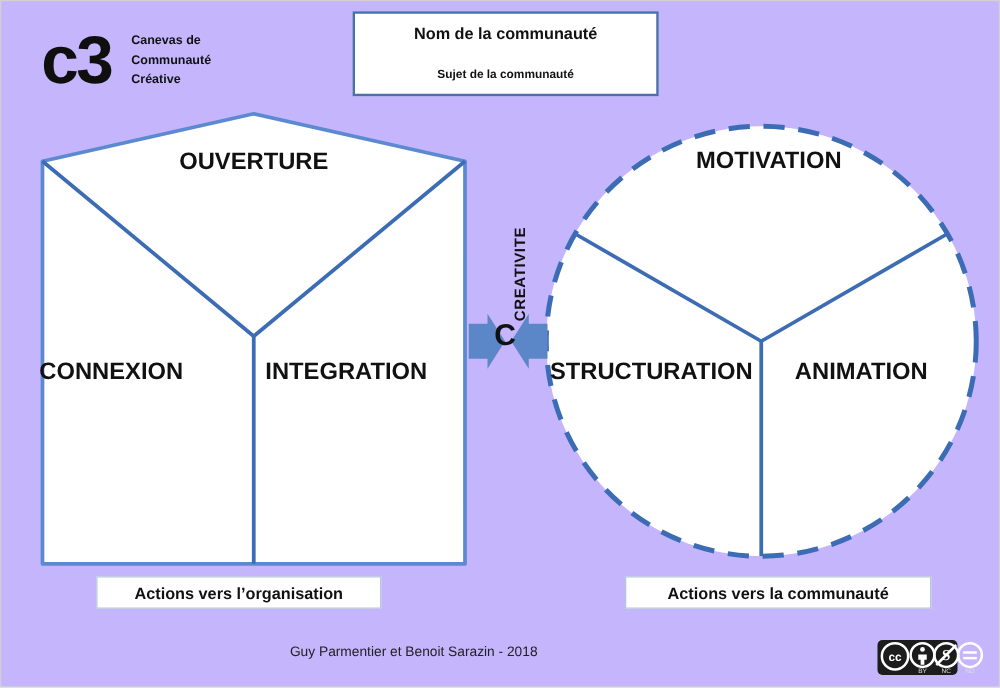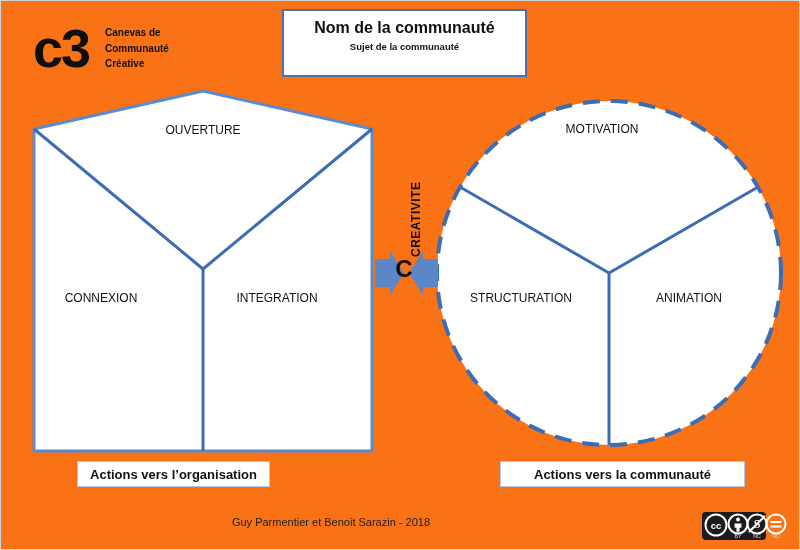--- a/index.html
+++ b/index.html
@@ -1,19 +1,19 @@
 <!DOCTYPE html>
 <html><head>
 <meta charset="utf-8">
 <style>
   html,body{margin:0;padding:0;background:#fff;}
   body{font-family:"Liberation Sans",sans-serif;}
   #canvas{
     position:relative;width:800px;height:550px;
-    background:#f97316;
+    background:#c4b5fd;
     border:1px solid #d2d1d1;
     box-sizing:border-box;
     overflow:hidden;
   }
   .abs{position:absolute;}
   
   #logo-block{left:28px;top:18px;width:230px;height:70px;}
   #logo-mark{
     position:absolute;left:4px;top:2px;
     font-family:"Liberation Sans",sans-serif;
@@ -23,27 +23,27 @@
   #logo-text{
     position:absolute;left:76px;top:6px;
     font-weight:bold;font-size:10px;line-height:15.5px;color:#111;
   }
   
   #header-box{
     left:281px;top:8px;width:245px;height:68px;
     background:#fff;border:2px solid #4a71ab;box-sizing:border-box;
     text-align:center;
   }
-  #community-name{margin-top:8px;font-weight:bold;font-size:16px;color:#111;}
-  #community-subject{margin-top:4px;font-weight:bold;font-size:9.5px;color:#111;}
+  #community-name{margin-top:8px;font-weight:bold;font-size:13px;color:#111;}
+  #community-subject{margin-top:20px;font-weight:bold;font-size:9.5px;color:#111;}
   
   #diagram{left:0;top:0;width:800px;height:550px;}
   
   .zone-label{
-    font-weight:normal;font-size:12px;color:#111;
+    font-weight:bold;font-size:19px;color:#111;
     white-space:nowrap;transform:translate(-50%,-50%);
     text-align:left;
   }
   
   #creativite-label{
     left:391px;top:168px;width:24px;height:90px;
   }
   #creativite-label span{
     display:block;
     font-weight:bold;font-size:12px;color:#111;white-space:nowrap;
@@ -54,21 +54,21 @@
     left:392px;top:256px;width:22px;
     font-weight:bold;font-size:24px;line-height:24px;color:#111;
     text-align:center;
   }
   
   .action-box{
     background:#fff;border:1px solid #b6c5dc;box-sizing:border-box;
     display:flex;align-items:center;justify-content:center;
     font-weight:bold;font-size:13px;color:#111;
   }
-  #action-left{left:76px;top:460px;width:193px;height:26px;}
+  #action-left{left:76px;top:460px;width:228px;height:26px;}
   #action-right{left:499px;top:460px;width:245px;height:26px;}
   
   #credit{
     left:0;top:515px;width:660px;text-align:center;
     font-size:11px;color:#222;
   }
   
   #cc-badge{
     left:701px;top:511px;width:64px;height:28px;
     background:#1c1c1c;border-radius:4px;
@@ -104,24 +104,24 @@
     <circle cx="608" cy="272" r="172" fill="#ffffff" stroke="#3c6cb4" stroke-width="4" stroke-dasharray="17 11" stroke-linecap="butt"></circle>
 
     <path d="M459,186 L608,272 L757,186" fill="none" stroke="#3c6cb4" stroke-width="3" stroke-linejoin="round"></path>
     <line x1="608" y1="272" x2="608" y2="444" stroke="#3c6cb4" stroke-width="3"></line>
 
     <polygon points="374,258 389,258 389,250 403,272 389,294 389,286 374,286" fill="#5b86c8"></polygon>
     <polygon points="437,258 422,258 422,250 408,272 422,294 422,286 437,286" fill="#5b86c8"></polygon>
   </svg>
 
   <div class="abs zone-label" style="left:202px;top:129px;">OUVERTURE</div>
-  <div class="abs zone-label" style="left:100px;top:297px;">CONNEXION</div>
+  <div class="abs zone-label" style="left:88px;top:297px;">CONNEXION</div>
   <div class="abs zone-label" style="left:276px;top:297px;">INTEGRATION</div>
 
-  <div class="abs zone-label" style="left:601px;top:128px;">MOTIVATION</div>
+  <div class="abs zone-label" style="left:614px;top:128px;">MOTIVATION</div>
   <div class="abs zone-label" style="left:520px;top:297px;">STRUCTURATION</div>
   <div class="abs zone-label" style="left:688px;top:297px;">ANIMATION</div>
 
   <div class="abs" id="creativite-label">
     <span>CREATIVITE</span>
   </div>
   <div class="abs" id="creativite-c">C</div>
 
   <div class="abs action-box" id="action-left">Actions vers l’organisation</div>
   <div class="abs action-box" id="action-right">Actions vers la communauté</div>

